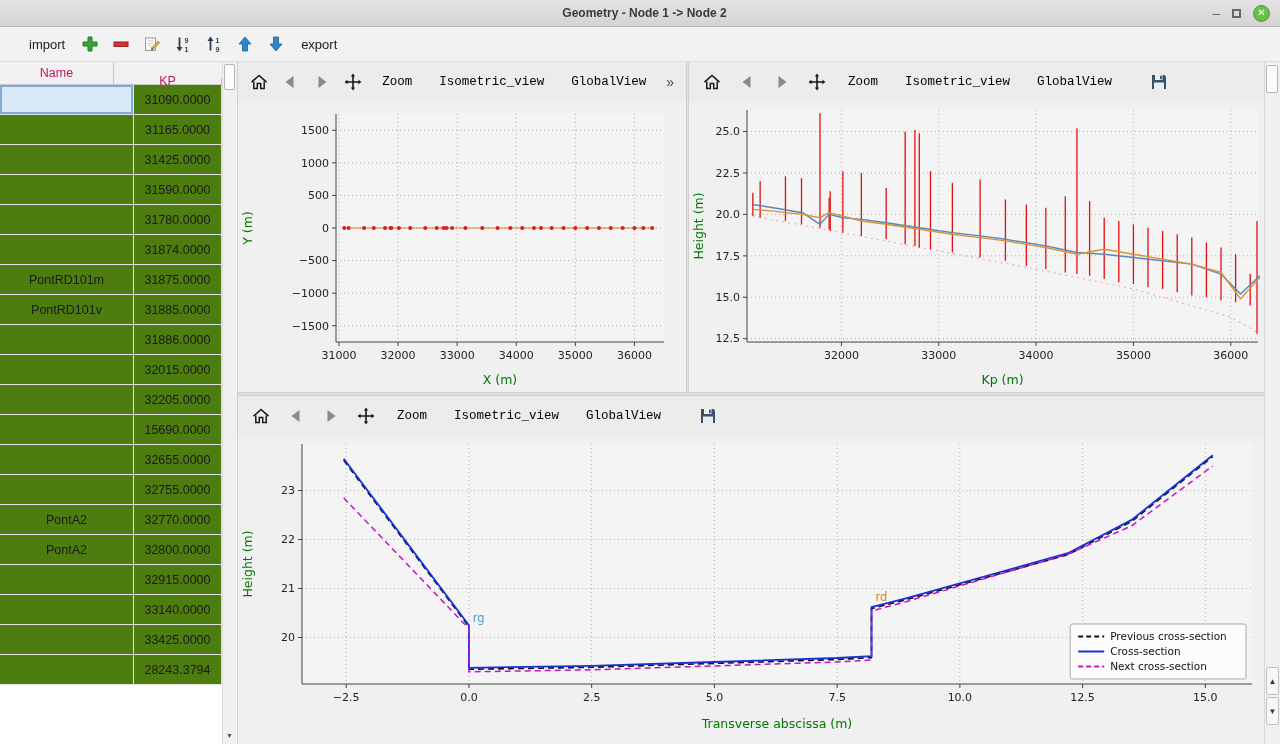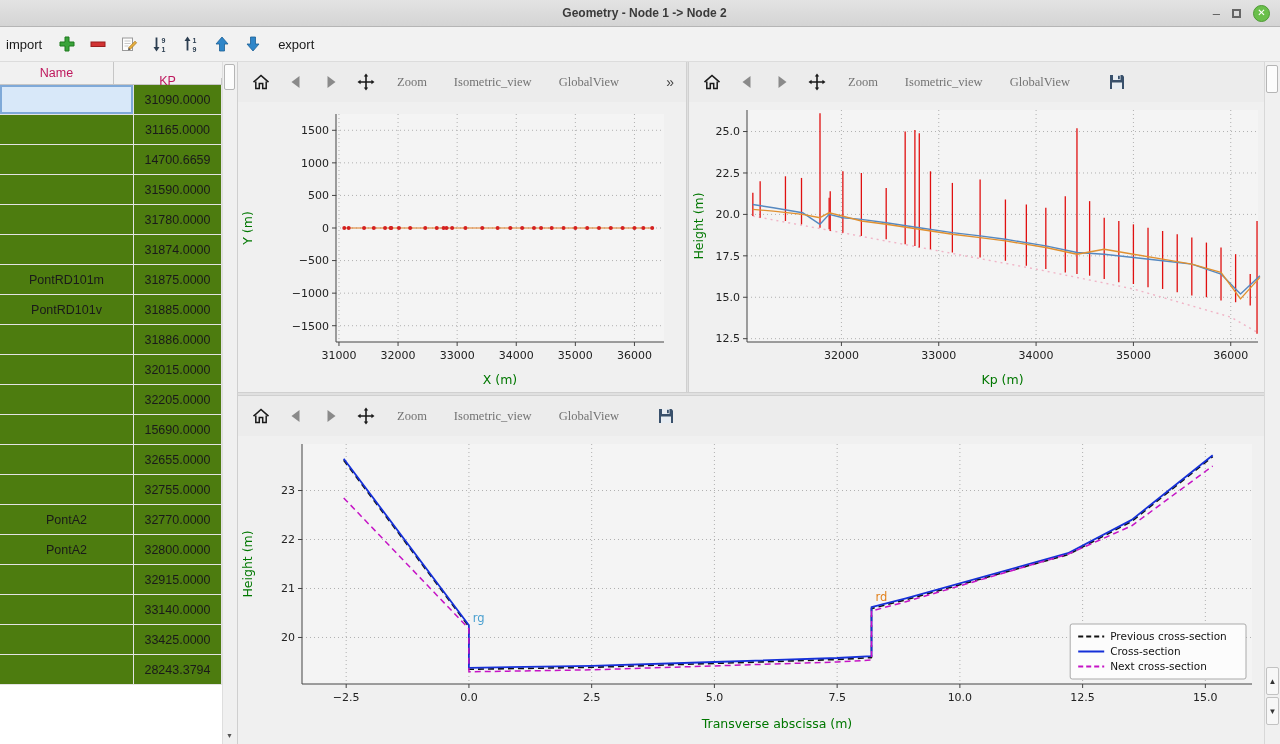--- a/index.html
+++ b/index.html
@@ -9,21 +9,21 @@
 
   
   .titlebar { height: 27px; flex: 0 0 27px; background: linear-gradient(#e3e3e3, #d4d4d4); border-bottom: 1px solid #b5b5b5; position: relative; display: flex; align-items: center; }
   .title { position: absolute; left: 9px; right: 0; text-align: center; font-weight: bold; font-size: 12px; color: #3a3a3a; }
   .win-controls { margin-left: auto; display: flex; align-items: center; gap: 12px; padding-right: 10px; z-index: 2; }
   .win-glyph { font-size: 13px; color: #555; cursor: default; line-height: 1; }
   .maxsq { width: 9px; height: 9px; border: 2px solid #666; display: inline-block; }
   .close-btn { width: 17px; height: 17px; border-radius: 50%; background: #6abf4b; border: 1px solid #4f9a36; color: #fff; font-size: 10px; display: flex; align-items: center; justify-content: center; line-height: 1; }
 
   
-  .toolbar { height: 35px; flex: 0 0 35px; display: flex; align-items: center; gap: 7px; padding: 0 0; background: #f2f2f2; border-bottom: 1px solid #dcdcdc; }
+  .toolbar { height: 35px; flex: 0 0 35px; display: flex; align-items: center; gap: 7px; padding: 0 23px; background: #f2f2f2; border-bottom: 1px solid #dcdcdc; }
   .txt-btn { border: none; background: transparent; font-family: inherit; font-size: 13px; color: #1a1a1a; padding: 4px 6px; }
   .tool-icon { width: 24px; height: 24px; display: flex; align-items: center; justify-content: center; border-radius: 3px; }
 
   
   .main { flex: 1; display: flex; min-height: 0; }
 
   
   .left-panel { width: 238px; flex: 0 0 238px; display: flex; background: #ffffff; border-right: 1px solid #cfcfcf; }
   .table-wrap { width: 223px; display: flex; flex-direction: column; overflow: hidden; }
   .thead { display: flex; height: 23px; flex: 0 0 23px; background: #f1f1f1; border-bottom: 1px solid #c6c6c6; }
@@ -44,21 +44,21 @@
   .plots-top { height: 330px; flex: 0 0 330px; display: flex; }
   .plot-panel { display: flex; flex-direction: column; background: #f0f0f0; }
   .panel-plan { width: 448px; flex: 0 0 448px; }
   .panel-profile { flex: 1; }
   .panel-cross { flex: 1; }
   .vsplit { width: 3px; flex: 0 0 3px; background: #e0e0e0; border-left: 1px solid #d0d0d0; border-right: 1px solid #d0d0d0; }
   .hsplit { height: 4px; flex: 0 0 4px; background: #e0e0e0; border-top: 1px solid #d0d0d0; border-bottom: 1px solid #d0d0d0; }
 
   .plot-toolbar { height: 40px; flex: 0 0 40px; display: flex; align-items: center; gap: 5px; padding: 0 8px; background: #ececec; }
   .pt-icon { width: 30px; height: 30px; display: flex; align-items: center; justify-content: center; border-radius: 3px; }
-  .pt-btn { height: 28px; border: none; background: transparent; font-family: Liberation Serif, serif; font-size: 12.5px; color: #737373; padding: 0 11px; }
+  .pt-btn { height: 28px; border: none; background: transparent; font-family: Liberation Mono, monospace; font-size: 12.5px; color: #000000; padding: 0 11px; }
   .overflow-chevron { margin-left: auto; font-size: 14px; color: #444; padding: 0 4px; }
   .save-gap { margin-left: 16px; }
   svg.chart { display: block; background: #f0f0f0; }
 
   
   .main-scrollbar { width: 16px; flex: 0 0 16px; background: #f0f0f0; border-left: 1px solid #d8d8d8; position: relative; }
   .msb-thumb { position: absolute; top: 3px; left: 1px; width: 12px; height: 28px; background: #fcfcfc; border: 1px solid #b5b5b5; border-radius: 2px; }
   .msb-btn { position: absolute; left: 1px; width: 13px; height: 28px; background: #f7f7f7; border: 1px solid #c2c2c2; border-radius: 2px; display: flex; align-items: center; justify-content: center; font-size: 8px; color: #333; }
   .msb-btn.up { bottom: 49px; }
   .msb-btn.down { bottom: 19px; }
@@ -138,21 +138,21 @@
             <div class="trow">
               <div class="tcell name selected"></div>
               <div class="tcell kp">31090.0000</div>
             </div>
             <div class="trow">
               <div class="tcell name"></div>
               <div class="tcell kp">31165.0000</div>
             </div>
             <div class="trow">
               <div class="tcell name"></div>
-              <div class="tcell kp">14700.6659</div>
+              <div class="tcell kp">31425.0000</div>
             </div>
             <div class="trow">
               <div class="tcell name"></div>
               <div class="tcell kp">31590.0000</div>
             </div>
             <div class="trow">
               <div class="tcell name"></div>
               <div class="tcell kp">31780.0000</div>
             </div>
             <div class="trow">

